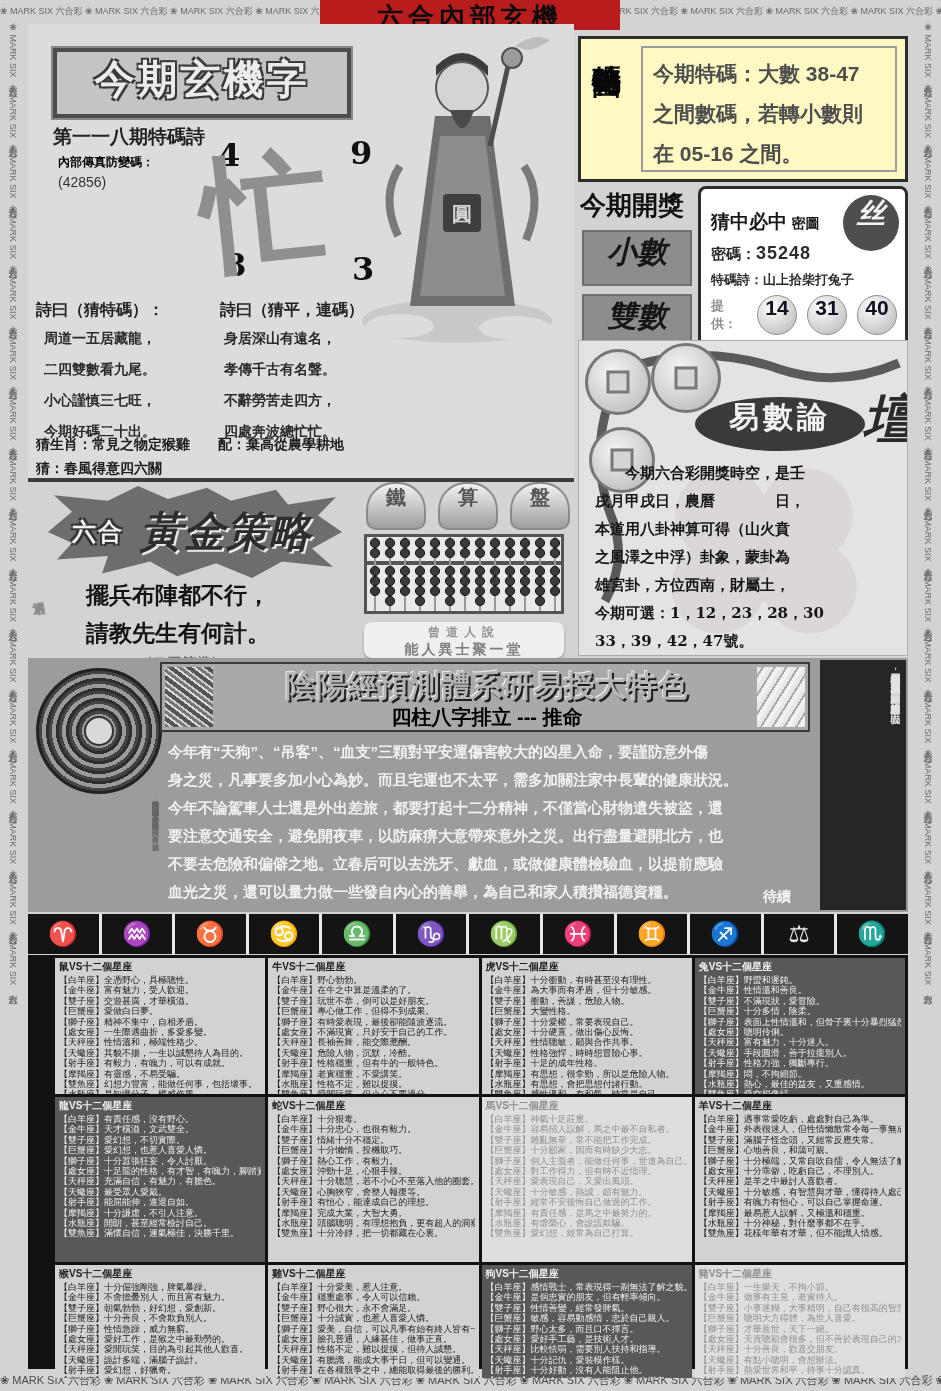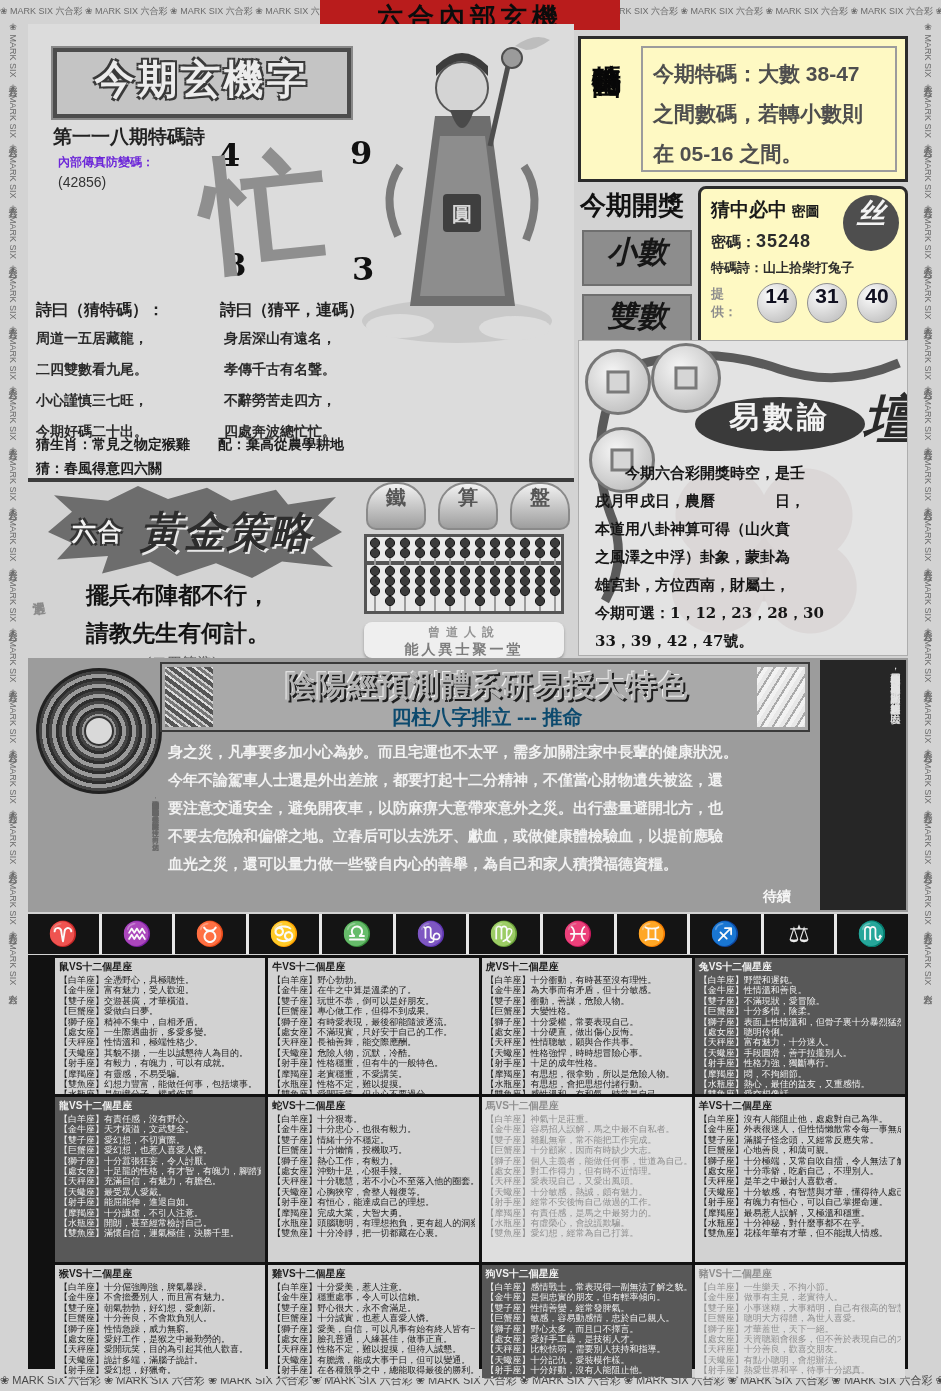--- a/index.html
+++ b/index.html
@@ -15,34 +15,34 @@
   #right-strip{left:915px;}
   #masthead{position:absolute;left:320px;top:0;width:300px;height:30px;background:#b91c1c;
             font:bold 26px "DejaVu Serif",serif;letter-spacing:5px;text-align:center;color:#0c0c0c;}
   
   #mystic-block{position:absolute;left:28px;top:24px;width:546px;height:454px;background:#dcdcdc;}
   .mystic-title{position:absolute;left:25px;top:24px;width:290px;height:62px;border:4px solid #4c4c4c;
             outline:2px solid #888;background:#c4c4c4;text-align:center;line-height:60px;
             font:bold 40px "DejaVu Serif",serif;letter-spacing:3px;color:#ececec;
             text-shadow:-2px -2px 0 #3a3a3a,2px -2px 0 #3a3a3a,-2px 2px 0 #3a3a3a,2px 2px 0 #3a3a3a;}
   .issue-line{position:absolute;left:25px;top:100px;font:bold 19px "DejaVu Serif",serif;color:#222;}
-  .code-label{position:absolute;left:30px;top:130px;font:bold 12px "DejaVu Serif",serif;color:#6d28d9;}
+  .code-label{position:absolute;left:30px;top:130px;font:bold 12px "DejaVu Serif",serif;color:#000000;}
   .code-value{position:absolute;left:30px;top:150px;font:14px "Liberation Sans",sans-serif;color:#333;}
   .cnums .ln{position:absolute;font:bold 32px "DejaVu Serif",serif;color:#111;}
   .cnums .ln:nth-child(1){left:190px;top:112px;}
   .cnums .ln:nth-child(2){left:322px;top:110px;}
   .cnums .ln:nth-child(3){left:196px;top:222px;}
   .cnums .ln:nth-child(4){left:324px;top:226px;}
   .big-char{position:absolute;left:175px;top:105px;font:bold 125px "DejaVu Serif",serif;
             color:#8f8f8f;transform:rotate(-6deg);}
   #deity{position:absolute;left:312px;top:2px;width:234px;height:322px;}
   .poem-title{position:absolute;font:bold 16px "DejaVu Serif",serif;color:#222;}
   #pt-left{left:8px;top:276px;} #pt-right{left:192px;top:276px;}
   .poem{position:absolute;top:306px;}
-  #poem-left{left:8px;} #poem-right{left:196px;}
+  #poem-left{left:16px;} #poem-right{left:196px;}
   .poem .ln{margin-bottom:13px;font:bold 14px "DejaVu Serif",serif;color:#2a2a2a;}
   .zline{position:absolute;left:8px;top:412px;font:bold 14px "DejaVu Serif",serif;text-align:right;}
   .gline{position:absolute;left:8px;top:436px;font:bold 14px "DejaVu Serif",serif;}
   #mystic-rule{position:absolute;left:28px;top:478px;width:546px;height:4px;background:#3c3c3c;}
   
   #golden-block{position:absolute;left:28px;top:484px;width:332px;height:174px;}
   .starburst{position:absolute;left:14px;top:2px;width:300px;height:92px;background:#6d6d6d;
      clip-path:polygon(2% 50%,10% 28%,4% 10%,22% 16%,32% 0%,42% 14%,55% 2%,63% 16%,78% 4%,82% 20%,
                        98% 12%,92% 32%,100% 50%,90% 68%,97% 88%,80% 82%,70% 100%,58% 84%,45% 98%,
                        36% 82%,20% 95%,22% 76%,5% 80%,10% 62%);
@@ -73,21 +73,21 @@
          background:#fef9c3;display:flex;box-sizing:border-box;}
   .range-label{width:52px;writing-mode:vertical-rl;text-orientation:upright;font:bold 29px "Liberation Sans",sans-serif;
          color:#080808;line-height:52px;padding-top:2px;letter-spacing:2px;}
   .range-inner{flex:1;margin:7px 8px;border:2px solid #9c9c9c;padding:6px 10px;
          font:bold 21px "Liberation Sans",sans-serif;color:#4e4e4e;line-height:40px;}
   #draw-header{position:absolute;left:580px;top:188px;font:bold 26px "DejaVu Serif",serif;color:#111;}
   .num-box{position:absolute;left:582px;width:106px;height:52px;background:#8d8d8d;border:2px solid #6f6f6f;
          text-align:center;line-height:50px;font:bold italic 30px "DejaVu Serif",serif;color:#161616;}
   #small-box{top:230px;} #double-box{top:294px;}
   #must-box{position:absolute;left:698px;top:186px;width:210px;height:164px;border:3px solid #2c2c2c;
-         border-radius:8px;background:#fef9c3;box-sizing:border-box;padding:8px 8px 4px 10px;}
+         border-radius:8px;background:#ffffff;box-sizing:border-box;padding:20px 8px 4px 10px;}
   .must-line{font:bold 19px "DejaVu Serif",serif;color:#1a1a1a;}
   .must-small{font:bold 14px "DejaVu Serif",serif;color:#1a1a1a;}
   .seal{position:absolute;right:6px;top:6px;width:56px;height:56px;border-radius:50%;background:#4e4e4e;
         color:#f4f4f4;text-align:center;line-height:56px;font:bold italic 28px "DejaVu Serif",serif;}
   .pw-line{margin-top:8px;font:bold 15px "DejaVu Serif",serif;color:#2c2c2c;}
   .pw-num{font:bold 18px "Liberation Sans",sans-serif;letter-spacing:1px;}
   .poem-line{margin-top:7px;font:bold 13px "DejaVu Serif",serif;color:#2c2c2c;}
   .provide-row{margin-top:6px;display:flex;align-items:center;gap:8px;}
   .provide-label{font:bold 13px "DejaVu Serif",serif;color:#8d8d8d;}
   .ball{display:inline-block;width:38px;height:38px;border-radius:50%;
@@ -121,21 +121,21 @@
   #banner-box{position:absolute;left:132px;top:4px;width:650px;height:70px;border:2px solid #3a3a3a;
         background:#a9a9a9;box-sizing:border-box;}
   .corner-art{position:absolute;top:3px;width:48px;height:60px;background:
         repeating-linear-gradient(37deg,#777 0 3px,#cfcfcf 3px 5px,#555 5px 9px,#ddd 9px 11px);}
   #corner-left{left:3px;} #corner-right{right:3px;background:
         repeating-linear-gradient(122deg,#e8e8e8 0 4px,#aaa 4px 6px,#f2f2f2 6px 10px);}
   .banner-title{position:absolute;left:60px;top:2px;width:530px;text-align:center;
         font:bold 30px "DejaVu Serif",serif;letter-spacing:1px;color:#b4b4b4;
         text-shadow:2px 2px 0 #1f1f1f,-1px -1px 0 #ededed;}
   .banner-sub{position:absolute;left:60px;top:40px;width:530px;text-align:center;
-        font:bold 20px "Liberation Sans",sans-serif;color:#0c4a6e;}
+        font:bold 20px "Liberation Sans",sans-serif;color:#000000;}
   #compass{position:absolute;left:8px;top:10px;width:120px;height:120px;border-radius:50%;
         background:repeating-radial-gradient(circle,#2e2e2e 0 3px,#9a9a9a 3px 7px,#444 7px 10px);
         border:3px solid #222;}
   #compass::after{content:"";position:absolute;left:50%;top:50%;width:26px;height:26px;border-radius:50%;
         transform:translate(-50%,-50%);background:#d9d9d9;border:2px solid #333;}
   #left-micro{position:absolute;left:4px;top:138px;width:128px;height:112px;writing-mode:vertical-rl;
         font-size:7px;line-height:9px;color:#5e5e5e;overflow:hidden;opacity:.85;}
   #essay{position:absolute;left:140px;top:80px;width:648px;color:#f2f2f2;}
   #essay .ln{font:bold 15px "Liberation Sans",sans-serif;line-height:28px;white-space:nowrap;}
   .continued{position:absolute;left:735px;top:230px;font:bold 14px "Liberation Sans",sans-serif;color:#f6f6f6;}
@@ -377,20 +377,21 @@
   <div id="mid-section">
     <div id="compass"></div>
     <div id="left-micro">本欄以自己獨特的研究方法解讀今期特碼資料要點，其它要點以下屆時大不同特輯隨法通知彩民參考交流，要點提示僅供參考，請彩民朋友注意核對資料，理性投注，量力而行，切勿沉迷。</div>
     <div id="banner-box">
       <div id="corner-left" class="corner-art"></div>
       <div id="corner-right" class="corner-art"></div>
       <div class="banner-title">陰陽經預測體系研易授大特色</div>
       <div class="banner-sub">四柱八字排立 --- 推命</div>
     </div>
     <div id="essay">
+        <div class="ln">今年有“天狗”、“吊客”、“血支”三顆對平安運傷害較大的凶星入命，要謹防意外傷</div>
         <div class="ln">身之災，凡事要多加小心為妙。而且宅運也不太平，需多加關注家中長輩的健康狀況。</div>
         <div class="ln">今年不論駕車人士還是外出差旅，都要打起十二分精神，不僅當心財物遺失被盜，還</div>
         <div class="ln">要注意交通安全，避免開夜車，以防麻痹大意帶來意外之災。出行盡量避開北方，也</div>
         <div class="ln">不要去危險和偏僻之地。立春后可以去洗牙、獻血，或做健康體檢驗血，以提前應驗</div>
         <div class="ln">血光之災，還可以量力做一些發自内心的善舉，為自己和家人積攢福德資糧。</div>
       </div>
     <div class="continued">待續</div>
     <div id="right-dark">本報每期將會介紹四柱的原理，等彩民朋友了解了四柱的原理之後，請彩民朋友關注，一起從這裏介紹解讀，以安民心。</div>
   </div>
 
@@ -510,21 +511,21 @@
         <div class="cell-line">【處女座】對工作得力，但有時不近情理。</div>
         <div class="cell-line">【天秤座】愛表現自己，又愛出風頭。</div>
         <div class="cell-line">【天蠍座】十分敏感，熱誠，頗有魅力。</div>
         <div class="cell-line">【射手座】經常不安後悔自己做過的工作。</div>
         <div class="cell-line">【摩羯座】有責任感，是馬之中最努力的。</div>
         <div class="cell-line">【水瓶座】有虛榮心，會說謊欺騙。</div>
         <div class="cell-line">【雙魚座】愛幻想，經常為自己打算。</div>
       </div>
       <div class="cell">
         <div class="cell-title">羊VS十二個星座</div>
-        <div class="cell-line">【白羊座】沒有人能阻止他，處處對自己為準。</div>
+        <div class="cell-line">【白羊座】遇事常愛吃虧，處處對自己為準。</div>
         <div class="cell-line">【金牛座】外表很迷人，但性情懶散常令每一事無成。</div>
         <div class="cell-line">【雙子座】滿腦子怪念頭，又經常反應失常。</div>
         <div class="cell-line">【巨蟹座】心地善良，和藹可親。</div>
         <div class="cell-line">【獅子座】十分極端，又常自吹自擂，令人無法了解。</div>
         <div class="cell-line">【處女座】十分乖僻，吃虧自己，不理別人。</div>
         <div class="cell-line">【天秤座】是羊之中最討人喜歡者。</div>
         <div class="cell-line">【天蠍座】十分敏感，有智慧與才華，懂得待人處己。</div>
         <div class="cell-line">【射手座】有魄力有恒心，可以自己掌握命運。</div>
         <div class="cell-line">【摩羯座】最易惹人誤解，又極溫和穩重。</div>
         <div class="cell-line">【水瓶座】十分神秘，對什麼事都不在乎。</div>

